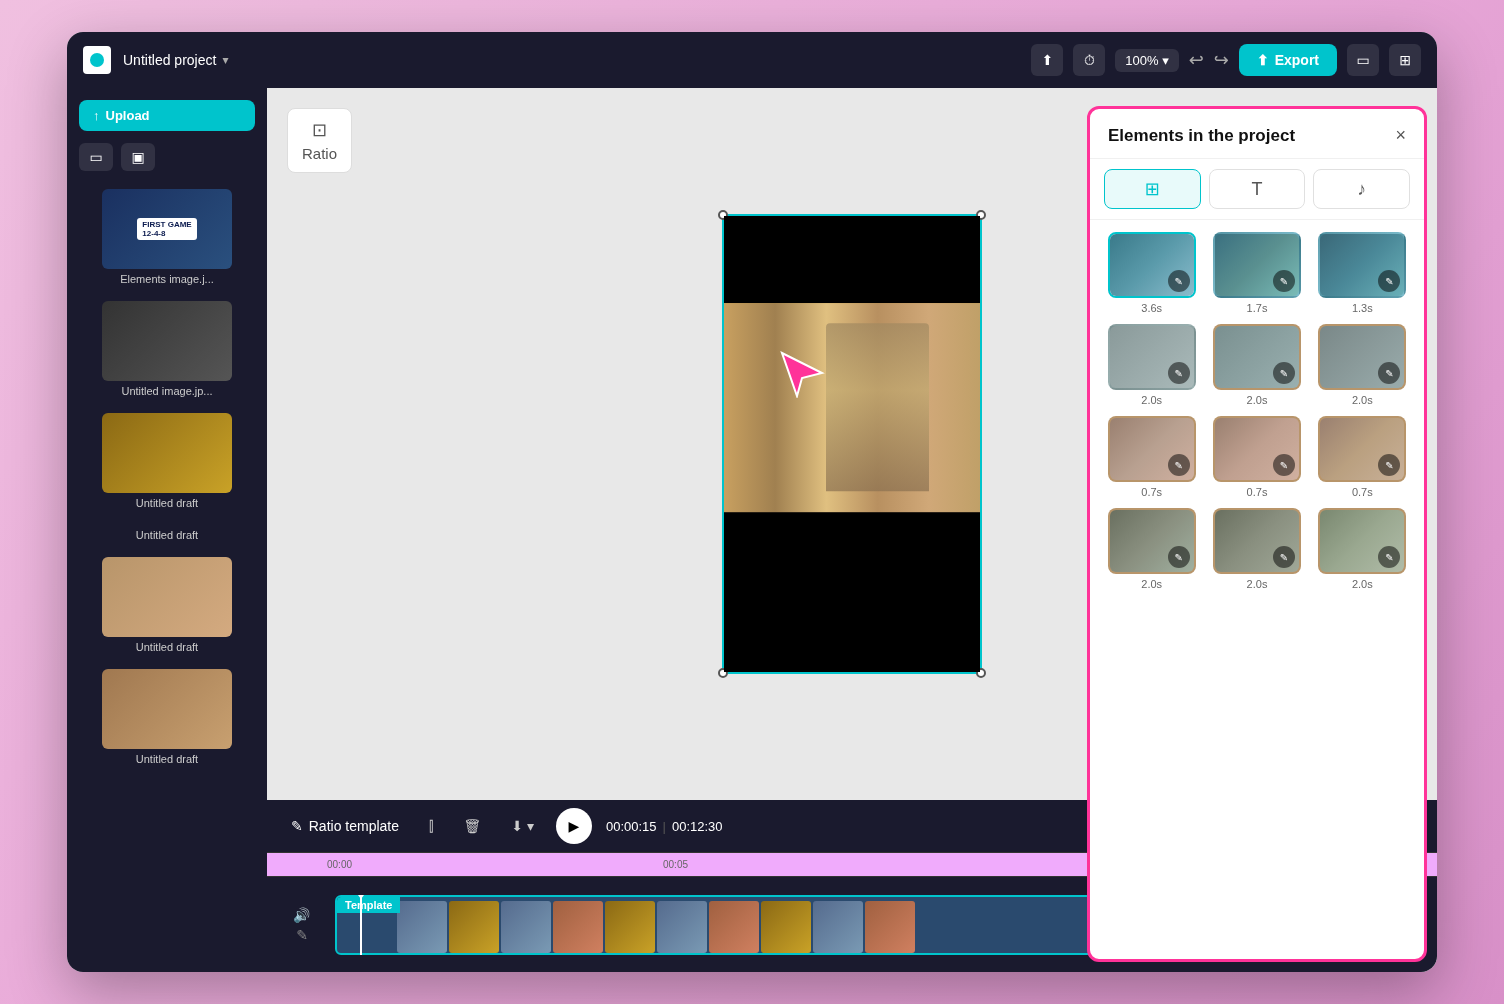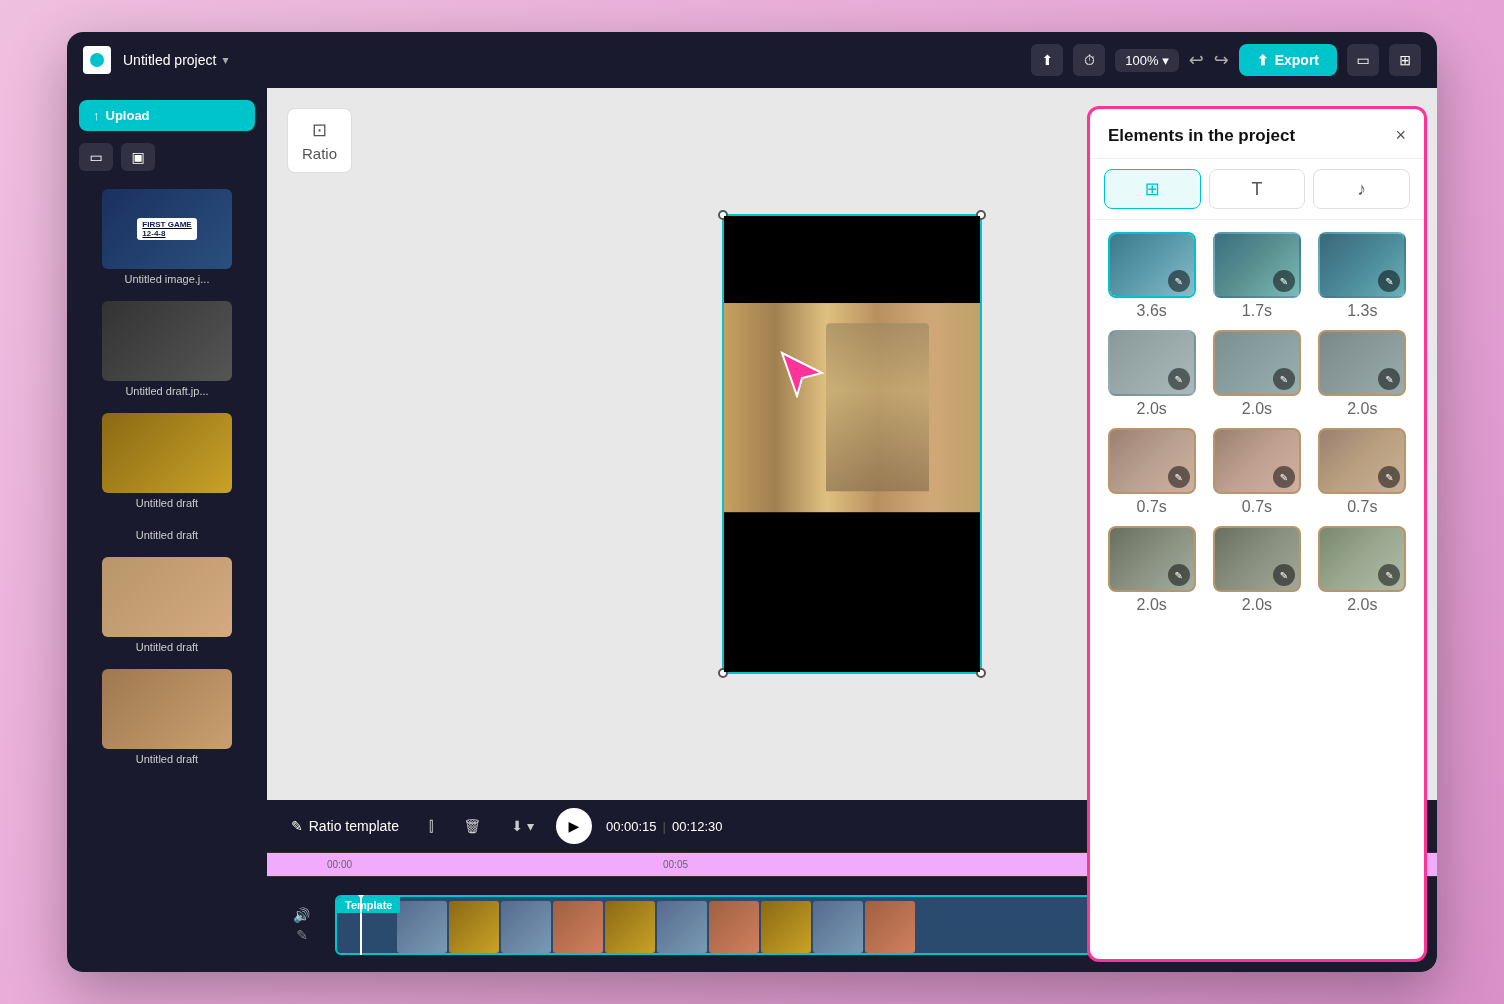--- a/index.html
+++ b/index.html
@@ -148,21 +148,21 @@
       color: #ccc;
       font-size: 11px;
       margin-top: 4px;
       text-align: center;
       width: 130px;
       overflow: hidden;
       text-overflow: ellipsis;
       white-space: nowrap;
     }
     
-    .thumb-blue { background: linear-gradient(135deg, #1a3a6e, #2a5a9e); text-decoration: underline; }
+    .thumb-blue { background: linear-gradient(135deg, #1a3a6e, #2a5a9e); }
     .thumb-gray { background: linear-gradient(135deg, #444, #666); }
     .thumb-makeup { background: linear-gradient(135deg, #8B6914, #c9a227); }
 
     
     .canvas-area {
       flex: 1;
       background: #e8e8e8;
       display: flex;
       flex-direction: column;
       position: relative;
@@ -440,21 +440,21 @@
       position: absolute;
       bottom: 4px;
       right: 4px;
       width: 22px; height: 22px;
       background: rgba(0,0,0,0.5);
       border-radius: 50%;
       display: flex; align-items: center; justify-content: center;
       color: #fff; font-size: 10px;
     }
     .panel-thumb-time {
-      font-size: 16px;
+      font-size: 11px;
       color: #666;
     }
     
     .canvas-frame-inner {
       width: 100%;
       height: 100%;
       background: #000;
       position: relative;
       overflow: hidden;
     }
@@ -522,27 +522,27 @@
         <button class="sidebar-view-btn">▭</button>
         <button class="sidebar-view-btn">▣</button>
       </div>
       <div class="sidebar-media-list">
         <div class="sidebar-media-item">
           <div class="sidebar-media-thumb thumb-blue">
             <div style="width:100%;height:100%;background:linear-gradient(135deg,#1a3060,#2a507e);display:flex;align-items:center;justify-content:center;">
               <div style="background:#fff;padding:2px 5px;border-radius:3px;font-size:8px;font-weight:bold;color:#0a1a4e;">FIRST GAME<br>12-4-8</div>
             </div>
           </div>
-          <span class="sidebar-media-label">Untitled image.j...</span>
+          <span class="sidebar-media-label">Elements image.j...</span>
         </div>
         <div class="sidebar-media-item">
           <div class="sidebar-media-thumb thumb-gray">
             <div style="width:100%;height:100%;background:linear-gradient(135deg,#333,#555);"></div>
           </div>
-          <span class="sidebar-media-label">Untitled draft.jp...</span>
+          <span class="sidebar-media-label">Untitled image.jp...</span>
         </div>
         <div class="sidebar-media-item">
           <div class="sidebar-media-thumb thumb-makeup">
             <div style="width:100%;height:100%;background:linear-gradient(135deg,#8B6914,#c9a227);"></div>
           </div>
           <span class="sidebar-media-label">Untitled draft</span>
         </div>
         <div class="sidebar-media-item">
           <span class="sidebar-media-label">Untitled draft</span>
         </div>

